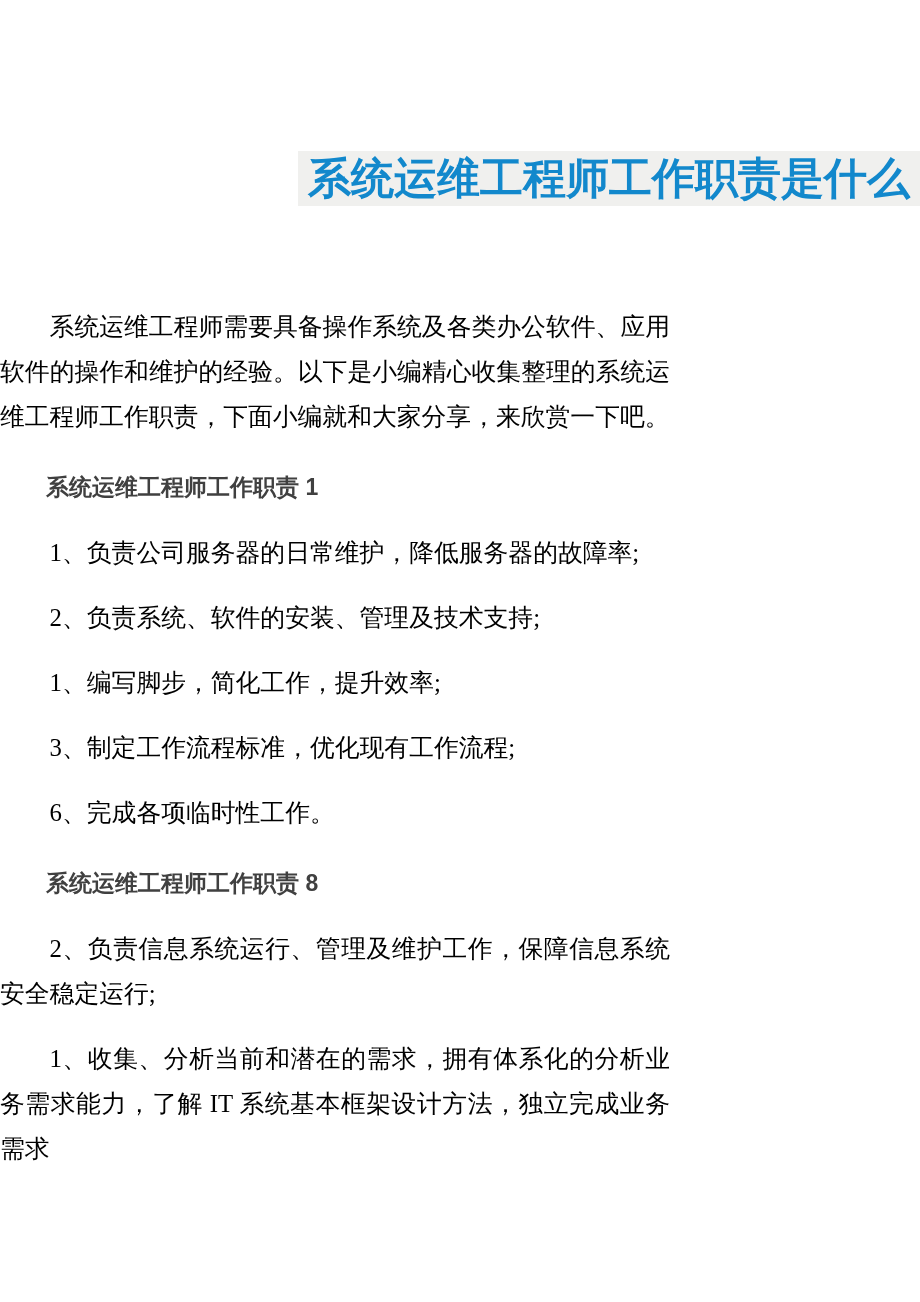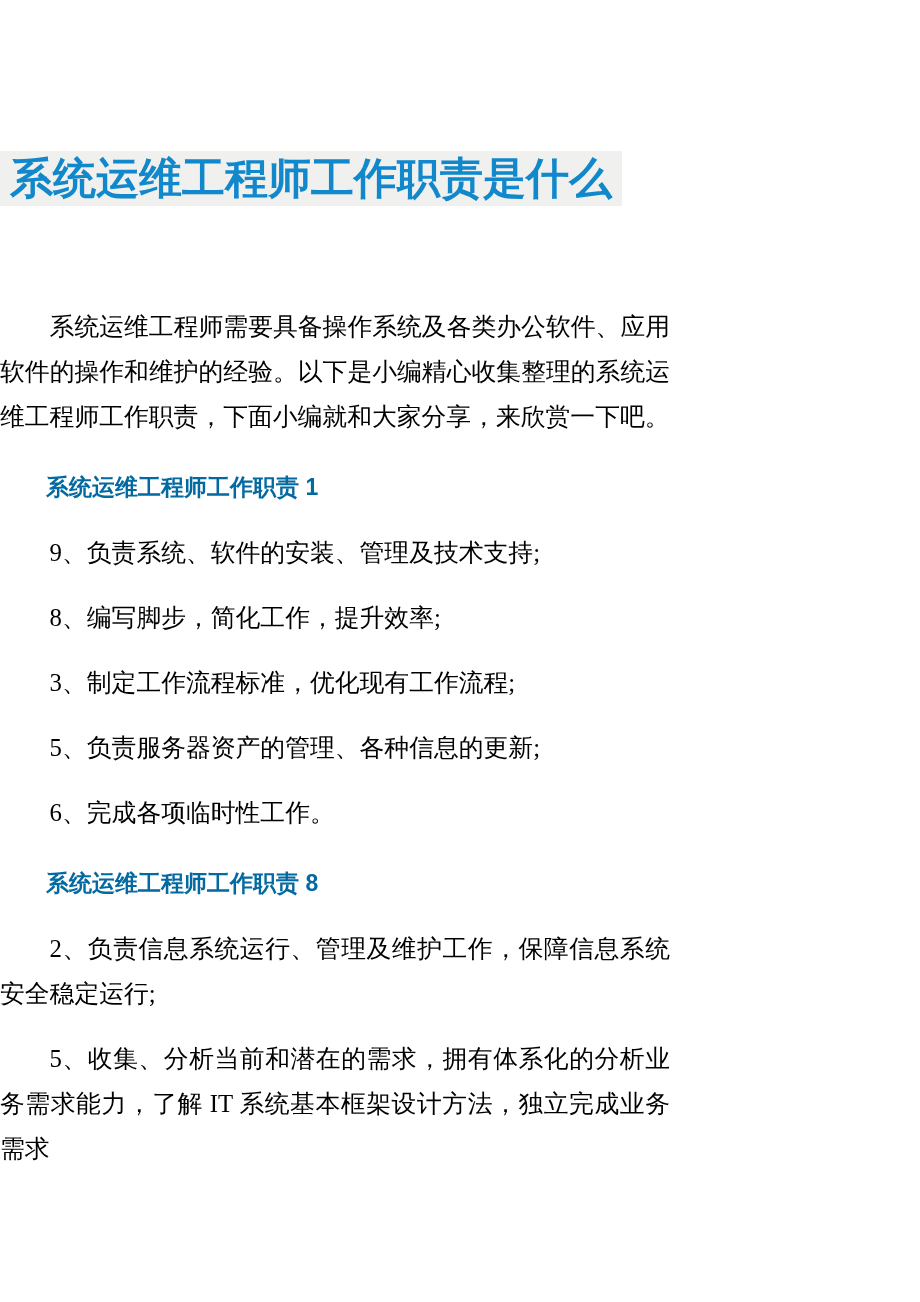--- a/index.html
+++ b/index.html
@@ -12,21 +12,21 @@
     width: 920px;
     height: 1302px;
     background: #ffffff;
     box-sizing: border-box;
     padding-top: 122px;
     overflow: hidden;
     font-family: "Liberation Serif", "DejaVu Serif", serif;
     color: #000000;
   }
   .title-row {
-    text-align: left;
+    text-align: right;
   }
   .doc-title {
     display: inline-block;
     background: #f0f0ee;
     color: #1288cc;
     font-family: "Liberation Sans", "DejaVu Sans", sans-serif;
     font-weight: bold;
     font-size: 43px;
     line-height: 43px;
     padding: 6px 10px;
@@ -41,21 +41,21 @@
   .intro {
     margin: 69px 0 0 0;
     text-indent: 2em;
   }
   .section-heading {
     margin: 26px 0 20px 0;
     font-family: "Liberation Sans", "DejaVu Sans", sans-serif;
     font-weight: bold;
     font-size: 23px;
     line-height: 45px;
-    color: #0369a1;
+    color: #404040;
     text-indent: 2em;
     text-align: left;
   }
   .list-item {
     margin: 0 0 20px 0;
     text-indent: 2em;
   }
 </style>
 </head>
 <body>
@@ -65,26 +65,26 @@
   <div class="title-row">
     <h1 class="doc-title">系统运维工程师工作职责是什么</h1>
   </div>
 
   <div class="content">
 
     <p class="intro">系统运维工程师需要具备操作系统及各类办公软件、应用软件的操作和维护的经验。以下是小编精心收集整理的系统运维工程师工作职责，下面小编就和大家分享，来欣赏一下吧。</p>
 
     <h2 class="section-heading">系统运维工程师工作职责 1</h2>
 
-    <p class="list-item">9、负责系统、软件的安装、管理及技术支持;</p>
-    <p class="list-item">8、编写脚步，简化工作，提升效率;</p>
+    <p class="list-item">1、负责公司服务器的日常维护，降低服务器的故障率;</p>
+    <p class="list-item">2、负责系统、软件的安装、管理及技术支持;</p>
+    <p class="list-item">1、编写脚步，简化工作，提升效率;</p>
     <p class="list-item">3、制定工作流程标准，优化现有工作流程;</p>
-    <p class="list-item">5、负责服务器资产的管理、各种信息的更新;</p>
     <p class="list-item">6、完成各项临时性工作。</p>
 
     <h2 class="section-heading">系统运维工程师工作职责 8</h2>
 
     <p class="list-item">2、负责信息系统运行、管理及维护工作，保障信息系统安全稳定运行;</p>
-    <p class="list-item">5、收集、分析当前和潜在的需求，拥有体系化的分析业务需求能力，了解 IT 系统基本框架设计方法，独立完成业务需求</p>
+    <p class="list-item">1、收集、分析当前和潜在的需求，拥有体系化的分析业务需求能力，了解 IT 系统基本框架设计方法，独立完成业务需求</p>
 
   </div>
 
 </div>
 
 </body></html>

